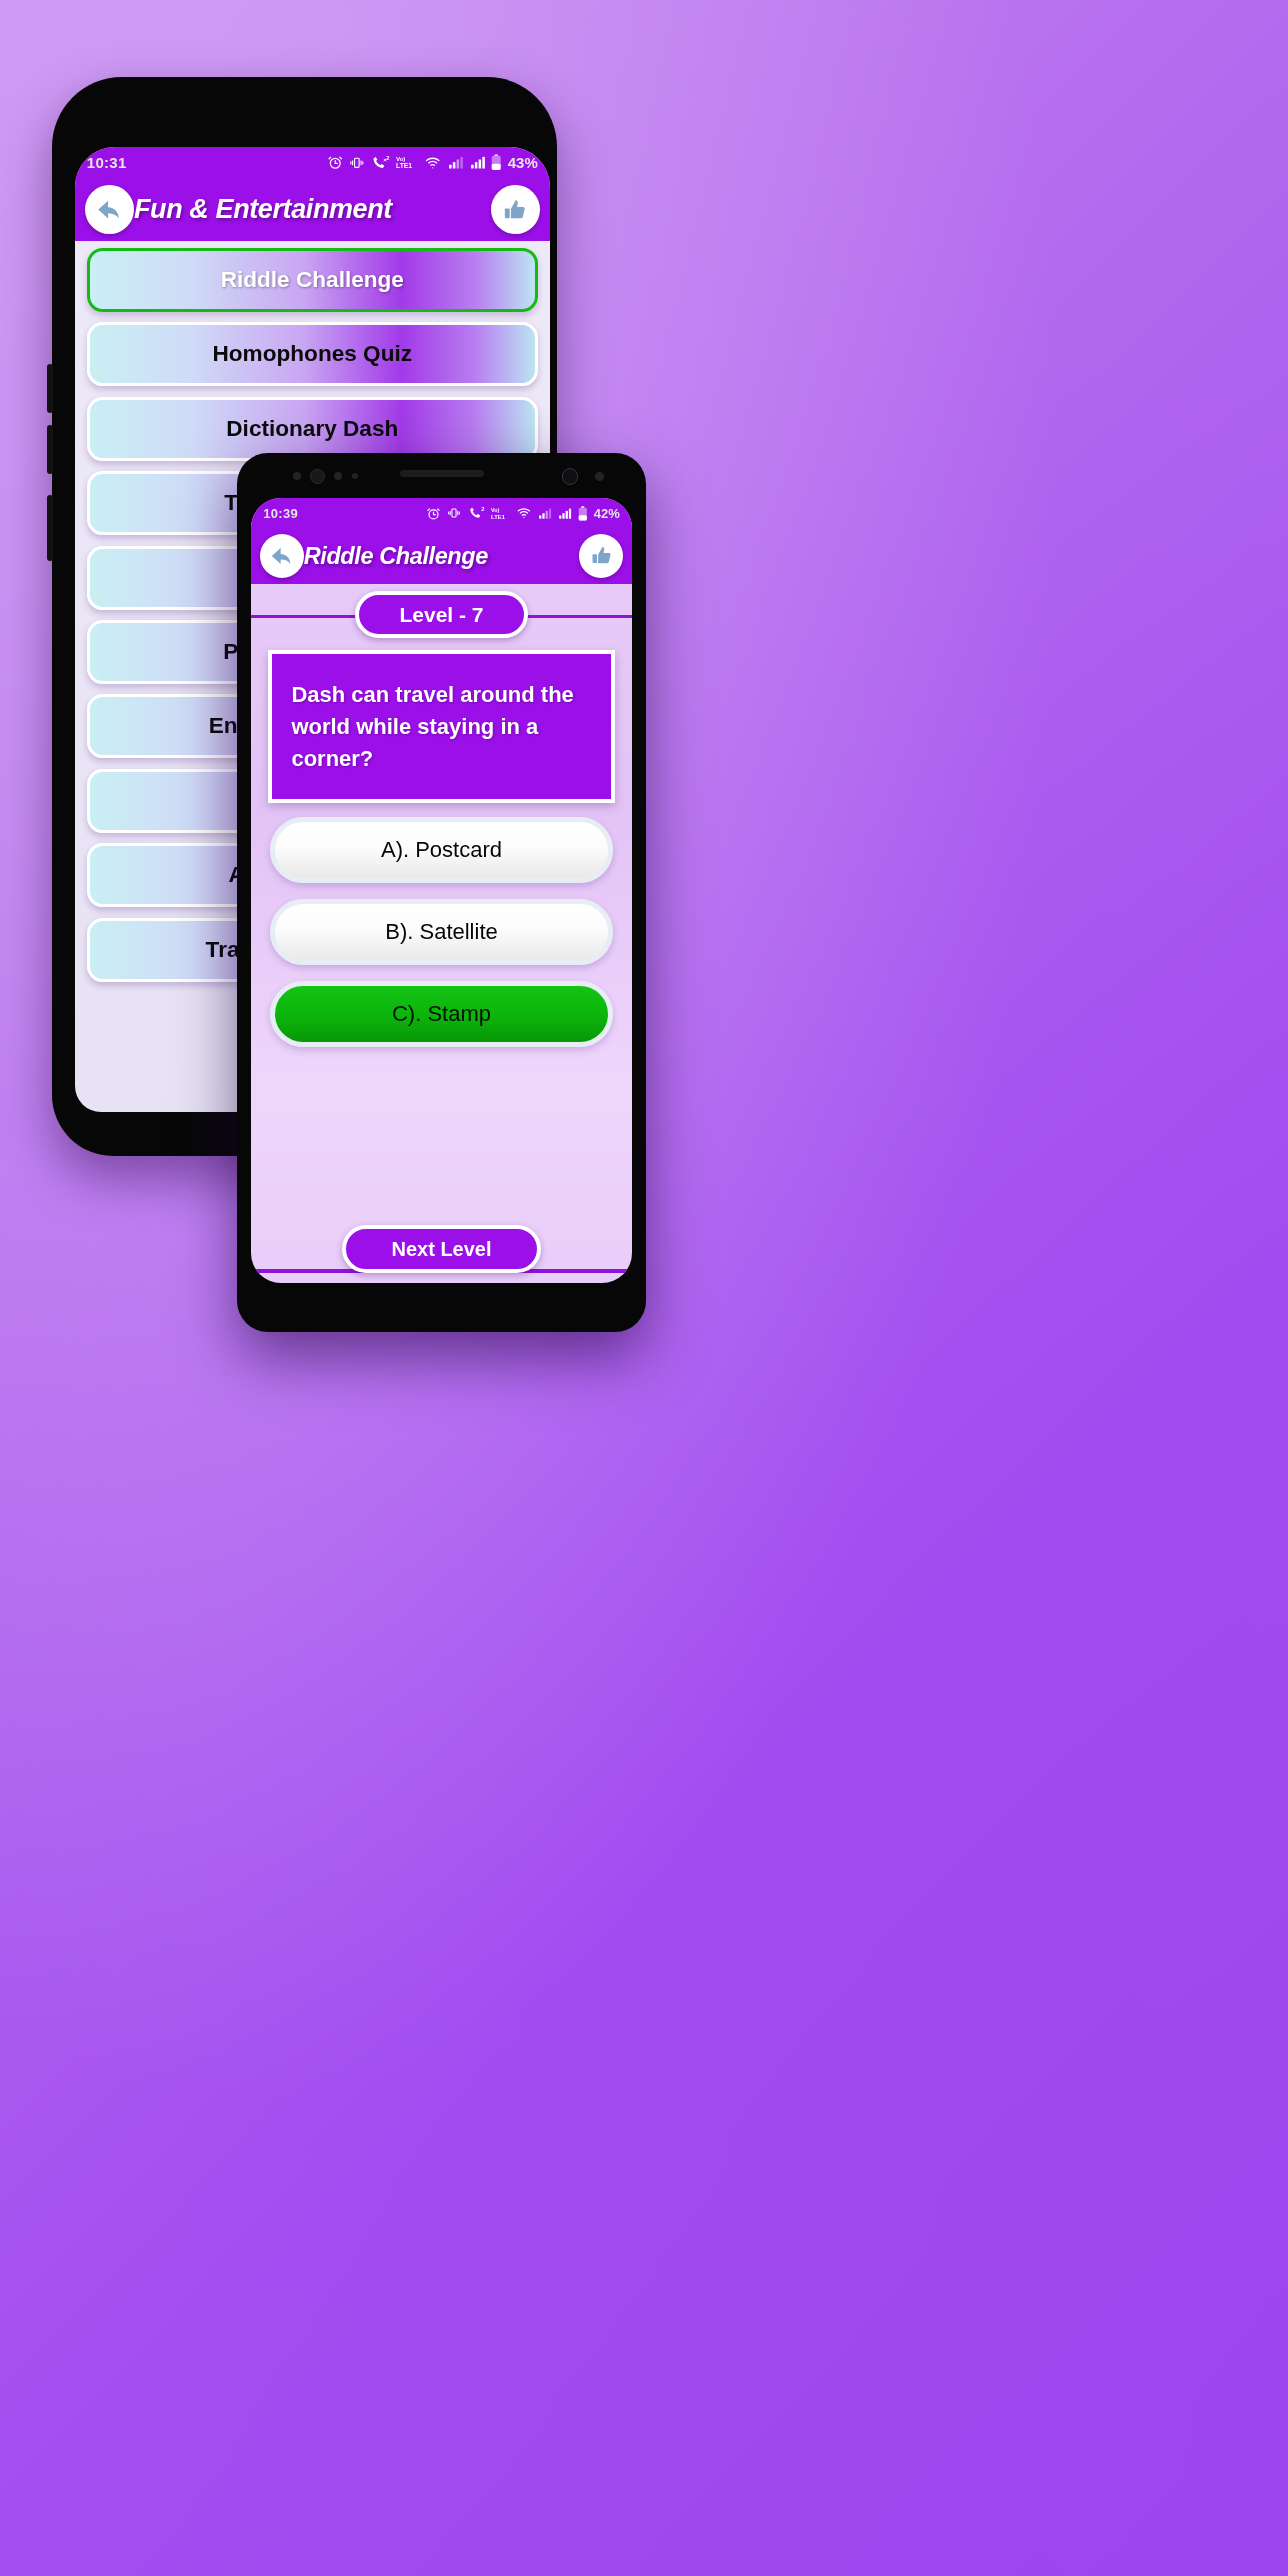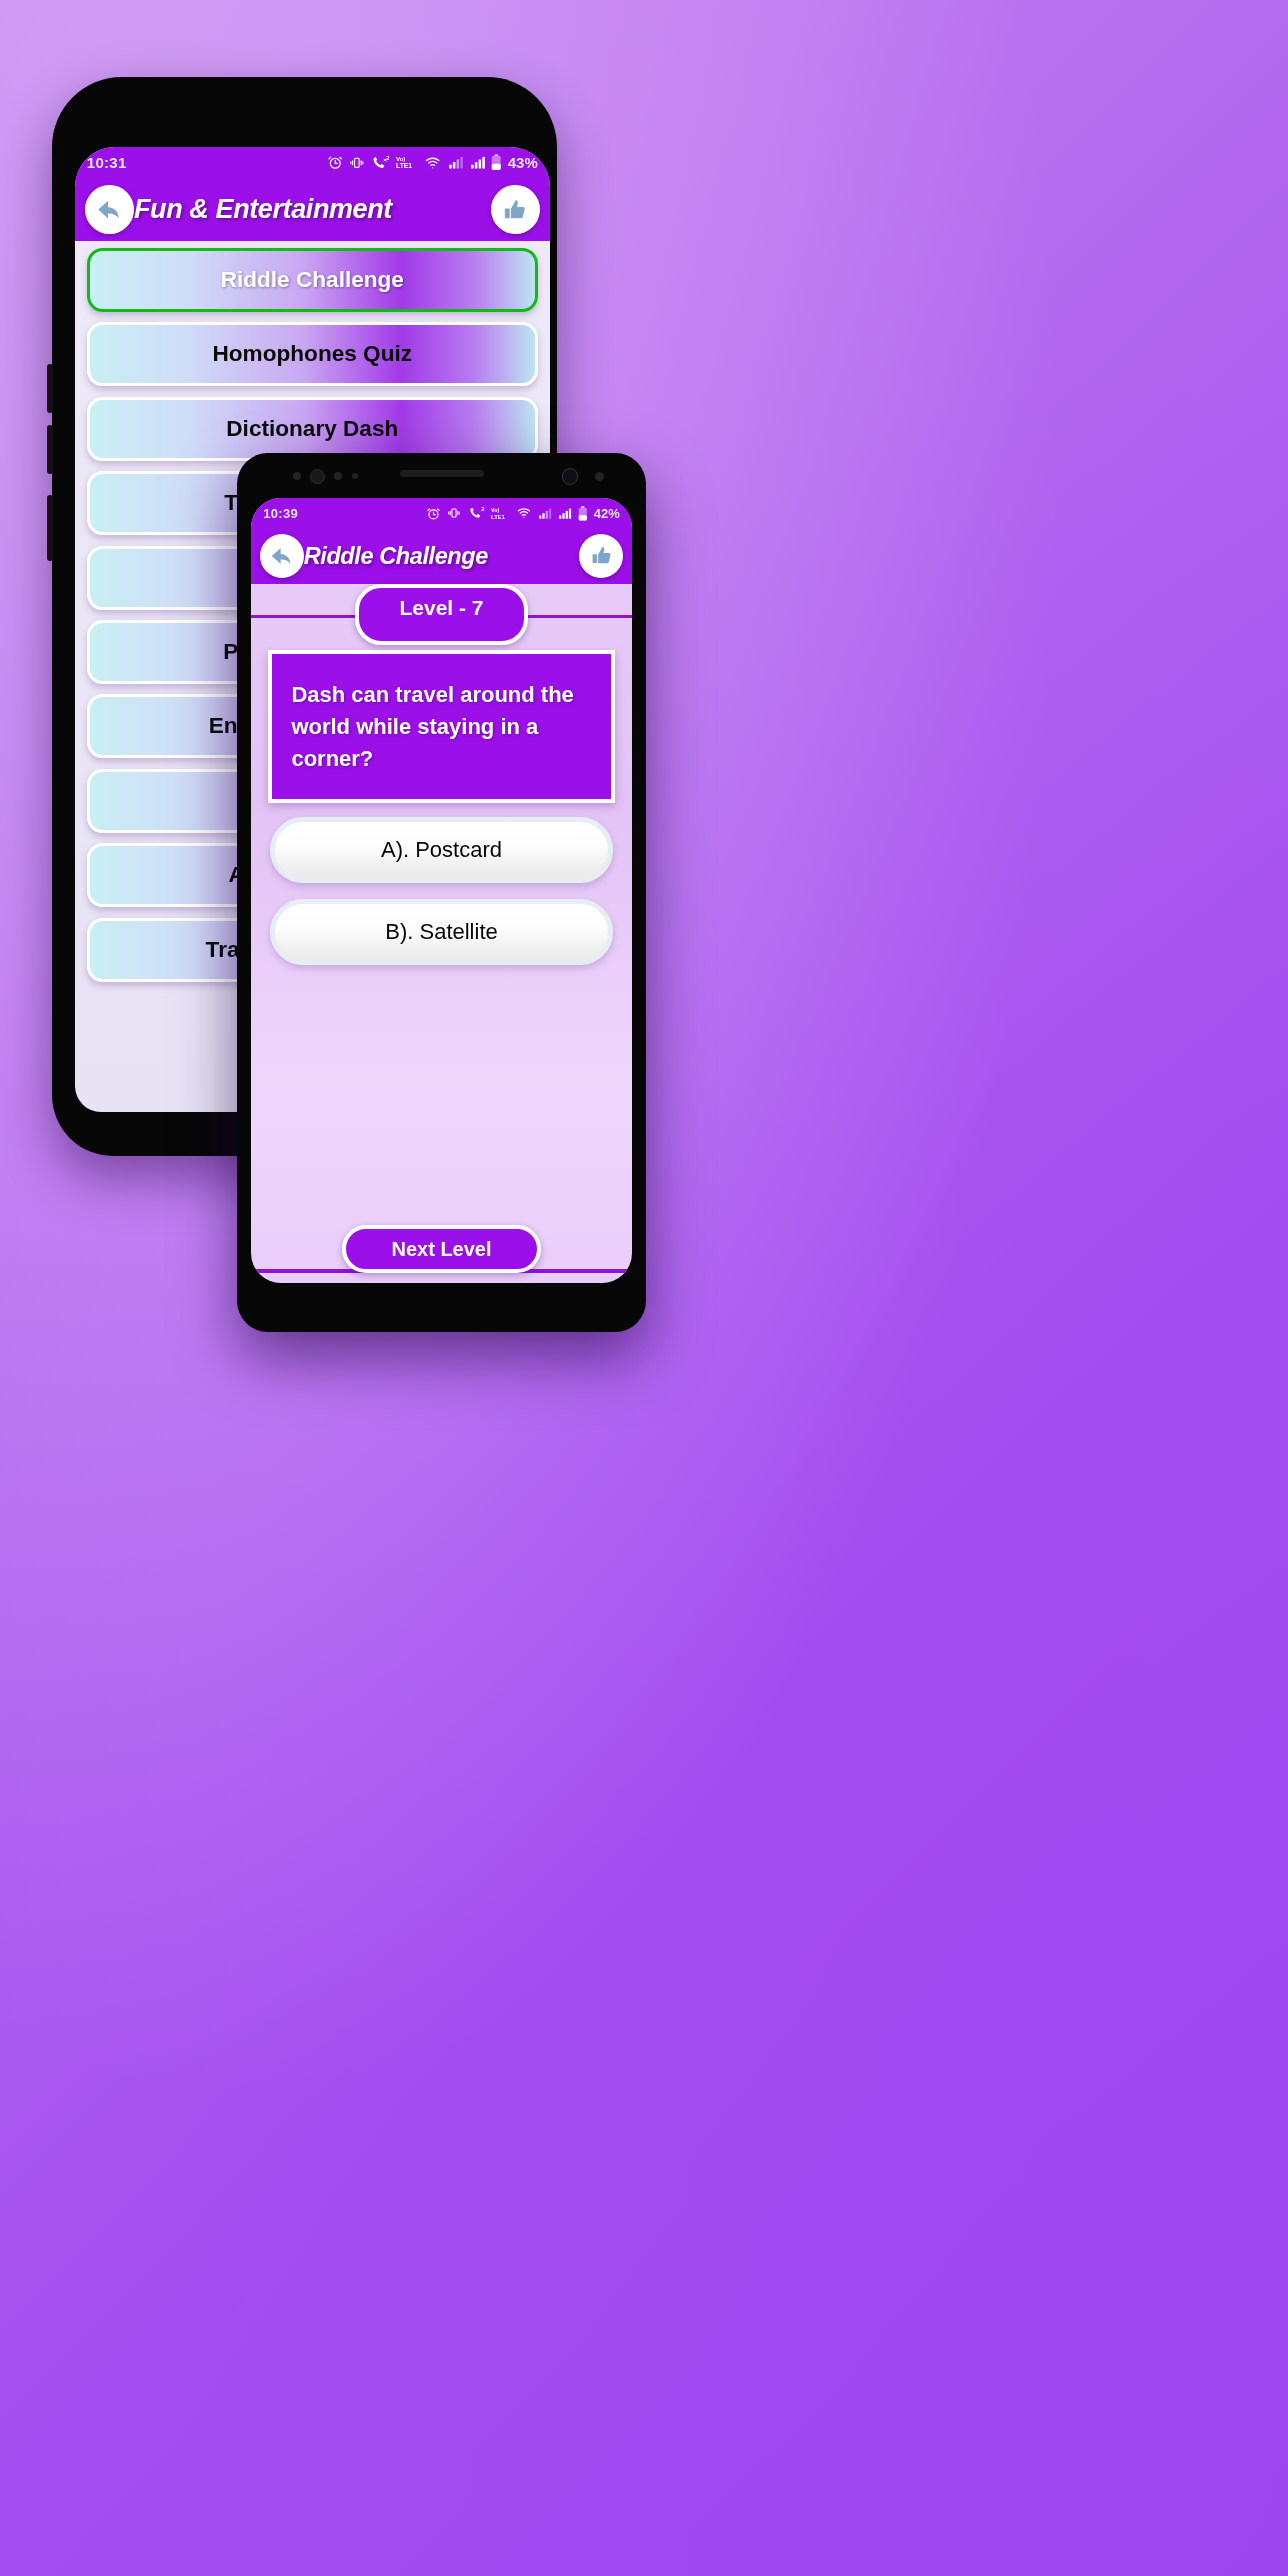--- a/index.html
+++ b/index.html
@@ -104,21 +104,21 @@
   #phone-front .screen{
     height:100%;
     background:linear-gradient(180deg,#e8cdf8 0%, #e3c3f6 40%, #eed6fb 75%, #e9cdf9 100%);
     display:flex; flex-direction:column;
   }
   #phone-front .statusbar{ height:30px; font-size:13px; }
   #phone-front .appbar{ height:56px; padding:0 8.7px; }
   #phone-front .circbtn{ width:44px; height:44px; }
   #phone-front .appbar-title{ font-size:23.5px; }
 
-  .levelwrap{ position:relative; height:61px; display:flex; justify-content:center; }
+  .levelwrap{ position:relative; height:61px; display:flex; align-items:center; justify-content:center; }
   .levelrule{ position:absolute; left:0; right:0; top:50%; height:3.5px; background:#8f13d8; }
   .levelpill{
     position:relative; z-index:2; background:#9b0fe8; color:#fff;
     border:4.4px solid #fff; border-radius:26px;
     padding:7.8px 40px; font-weight:bold; font-size:21px;
     box-shadow:0 2.6px 6.1px rgba(60,0,100,.3);
   }
 
   .qbox{
     margin:5.2px 17.4px 0 17.4px; background:#9b0fe8; border:4.4px solid #fff;
@@ -349,20 +349,23 @@
         <div class="qtext">Dash can travel around the world while staying in a corner?</div>
       </div>
 
       <div class="options">
         <div class="option">
             <span>A). Postcard</span>
           </div>
         <div class="option">
             <span>B). Satellite</span>
           </div>
+        <div class="option correct">
+            <span>C). Stamp</span>
+          </div>
       </div>
 
       <div class="nextwrap">
         <div class="nextrule"></div>
         <div class="nextbtn">Next Level</div>
       </div>
 
     </div>
   </div>
 </div>

